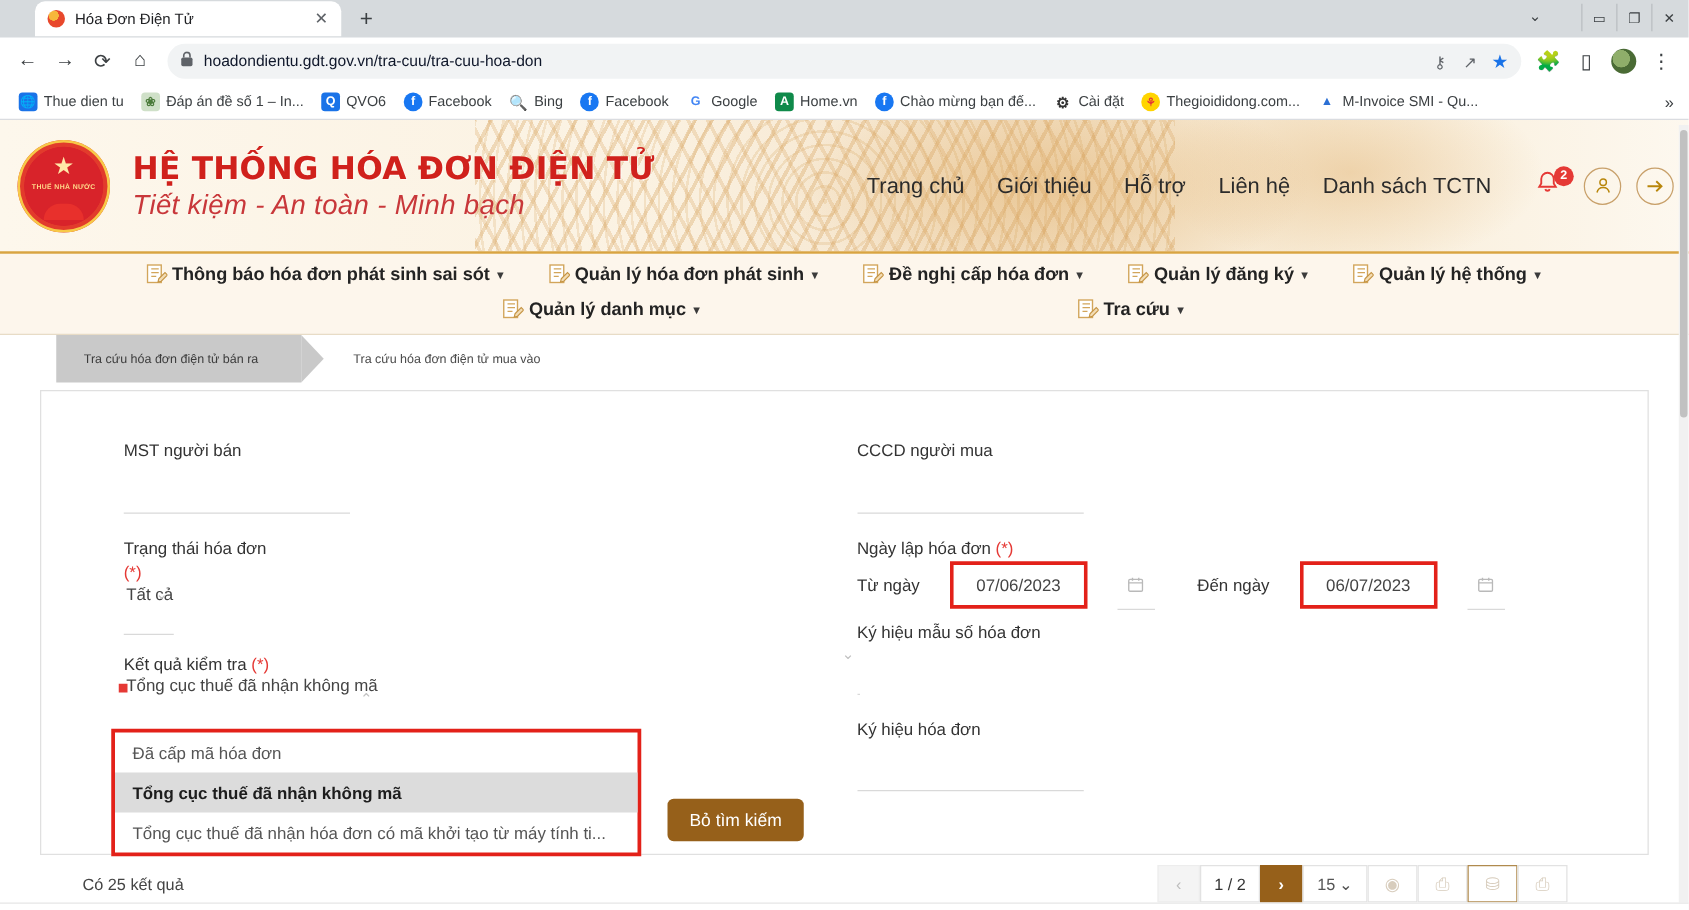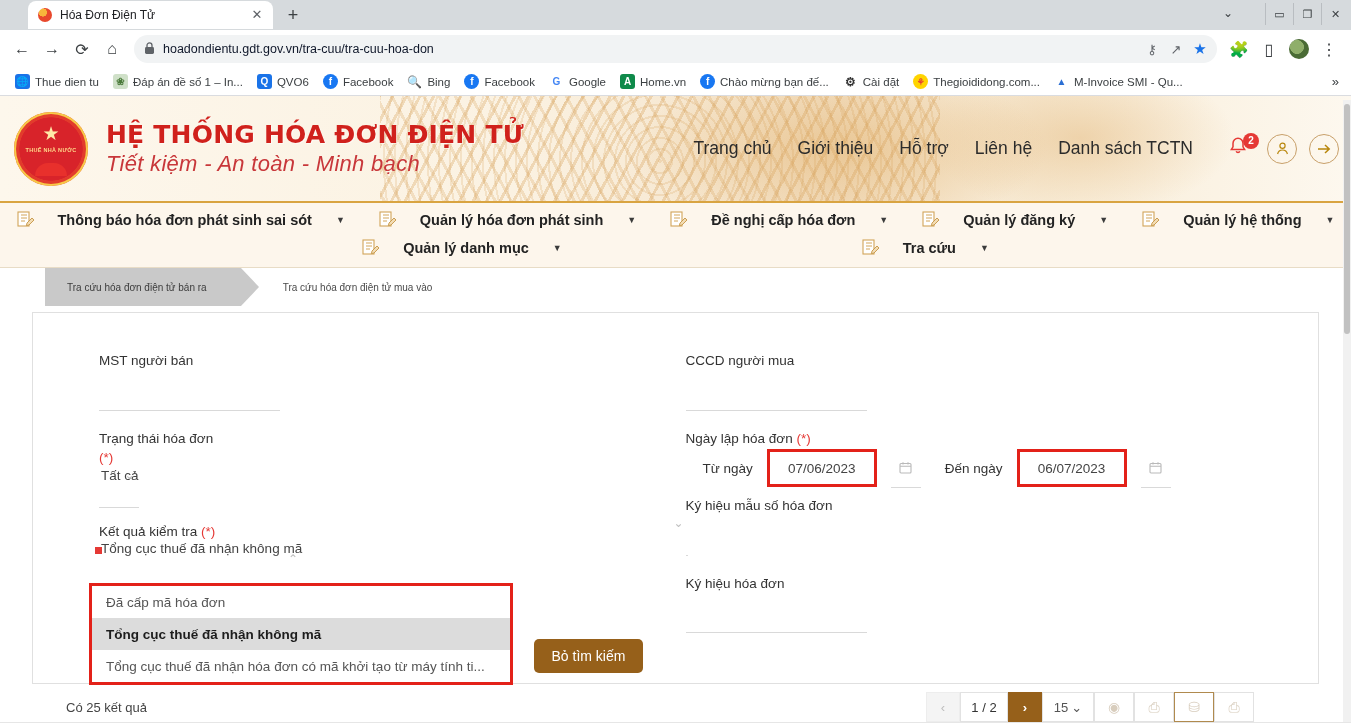--- a/index.html
+++ b/index.html
@@ -134,21 +134,21 @@
   }
   .circ-btn {
     width: 30px; height: 30px; border-radius: 50%; border: 1px solid #c8a06a;
     display: flex; align-items: center; justify-content: center; color: #b8860b; font-size: 15px;
   }
 
   
   .menubar { background: #fdf6ec; padding: 8px 0 10px; border-bottom: 1px solid #e8dcc6; }
   .menurow { display: flex; justify-content: center; align-items: center; gap: 34px; }
   .menurow.row2 { margin-top: 10px; gap: 300px; }
-  .menuitem { display:flex; align-items:center; gap: 24px; }
+  .menuitem { display:flex; align-items:center; gap: 4px; }
   .menuitem .mlabel { font-size: 14.5px; color: #232323; font-weight: 600; white-space: nowrap;}
   .menuitem .caret { font-size: 9px; color: #3b3b3b; }
   .docicon { width: 17px; height: 18px; flex:none; position: relative; }
   .docicon svg { display:block; }
 
   
   .pagewrap { background: #fff; }
   .tabs-row { display: flex; align-items: flex-end; padding-left: 45px; height: 38px; }
   .ptab {
     height: 38px; display: flex; align-items: center; padding: 0 22px;
@@ -206,21 +206,21 @@
   
   .dropdown-outline {
     position: absolute; left: -10px; top: 42px; width: 424px;
     border: 3px solid #e32119; background: #fff; z-index: 30;
   }
   .dd-item { height: 32px; display:flex; align-items:center; padding: 0 14px;
     font-size: 13.5px; color: #555; white-space: nowrap; overflow:hidden; text-overflow: ellipsis;}
   .dd-item.selected { background: #dcdcdc; color: #1d1d1d; font-weight: bold; }
 
   
-  .daterow { display: flex; align-items: center; gap: 14px; flex: 1; margin-left: 17px; }
+  .daterow { display: flex; align-items: center; gap: 24px; flex: 1; }
   .dlabel { font-size: 13.5px; color: #333; white-space: nowrap; }
   .datebox-hl { border: 3px solid #e32119; padding: 0; }
   .datebox-hl input {
     width: 104px; height: 32px; border: none; outline: none; text-align: center;
     font-size: 13.5px; color: #444; background: #fff;
     font-family: "Liberation Sans", sans-serif;
   }
   .datecal { width: 30px; height: 40px; border-bottom: 1px solid #d9d9d9;
     display:flex; align-items:center; justify-content:center; color:#b9b9b9; font-size: 14px;}
   .datefill { flex:1; height:40px; border-bottom: 1px solid #d9d9d9;}

